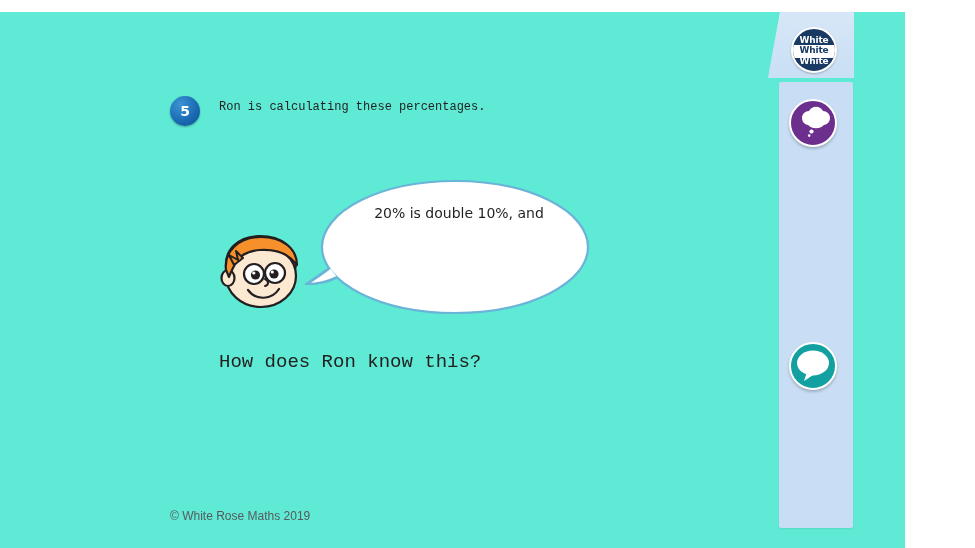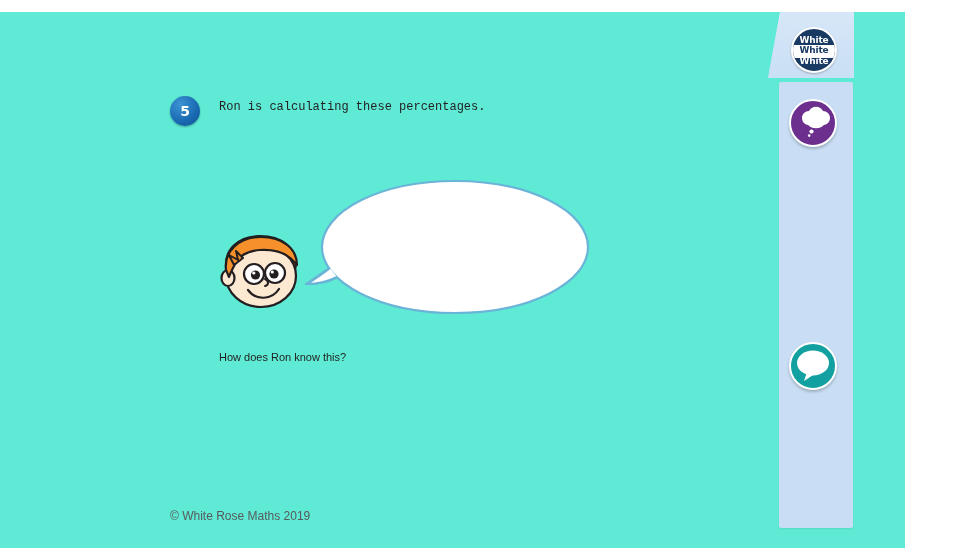--- a/index.html
+++ b/index.html
@@ -85,22 +85,22 @@
     font-size:12px;color:#231f20;white-space:nowrap;
   }
   .calc-row{
     position:absolute;left:219px;top:120px;
     font-family:"DejaVu Sans", sans-serif;
     font-size:14.5px;color:#231f20;white-space:nowrap;
   }
   .calc-row .gap{display:inline-block;width:56px;}
   .q-prompt{
     position:absolute;left:219px;top:339px;
-    font-family:Liberation Sans, sans-serif;
-    font-size:11px;color:#231f20;white-space:nowrap;
+    font-family:Liberation Mono, monospace;
+    font-size:19px;color:#231f20;white-space:nowrap;
   }
   .copyright{
     position:absolute;left:170px;top:497px;
     font-family:Liberation Sans, sans-serif;
     font-size:12px;color:#58595b;white-space:nowrap;
   }
 
   
   .bubble-wrap{position:absolute;left:300px;top:160px;width:310px;height:160px;}
   .bubble-wrap svg{position:absolute;left:0;top:0;}
@@ -182,19 +182,20 @@
     </svg>
   </div>
 
   <div class="bubble-wrap">
     <svg width="310" height="160" viewBox="0 0 310 160">
       <path d="M28 97 C22 101 14 107 6 112 C18 112 28 110 36 106" fill="#ffffff" stroke="#6ab4d8" stroke-width="2.2" stroke-linejoin="round"></path>
       <ellipse cx="155" cy="75" rx="133" ry="66" fill="#ffffff" stroke="#6ab4d8" stroke-width="2.2"></ellipse>
       <path d="M30 96 C24 101 15 107 7 112 C19 112 29 109 37 105" fill="#ffffff" stroke="#6ab4d8" stroke-width="2.2" stroke-linejoin="round"></path>
     </svg>
     <div class="bubble-text">
+      <div>20% is double 10%, and</div>
     </div>
   </div>
 
   <div class="q-prompt">How does Ron know this?</div>
   <div class="copyright">© White Rose Maths 2019</div>
 
 </div>
 
 </body></html>

